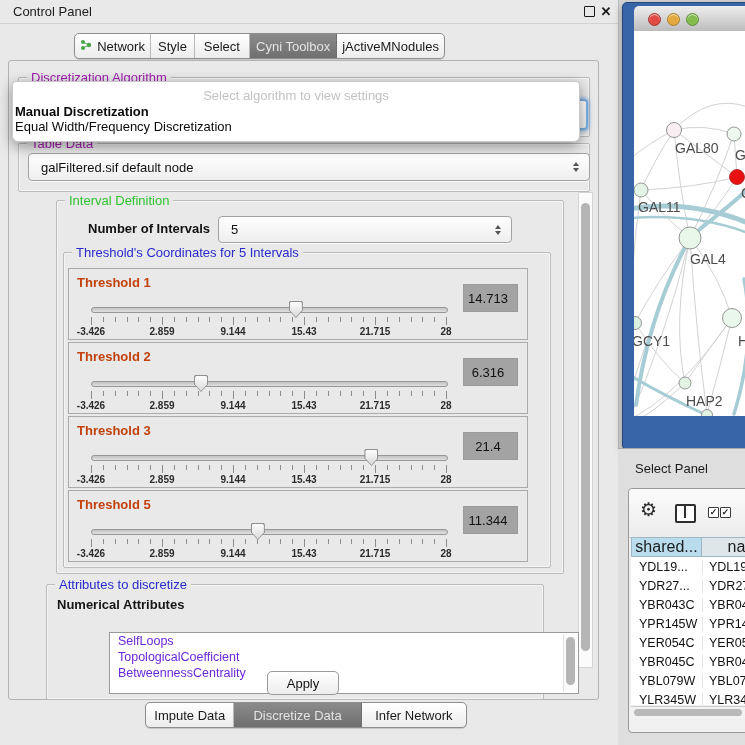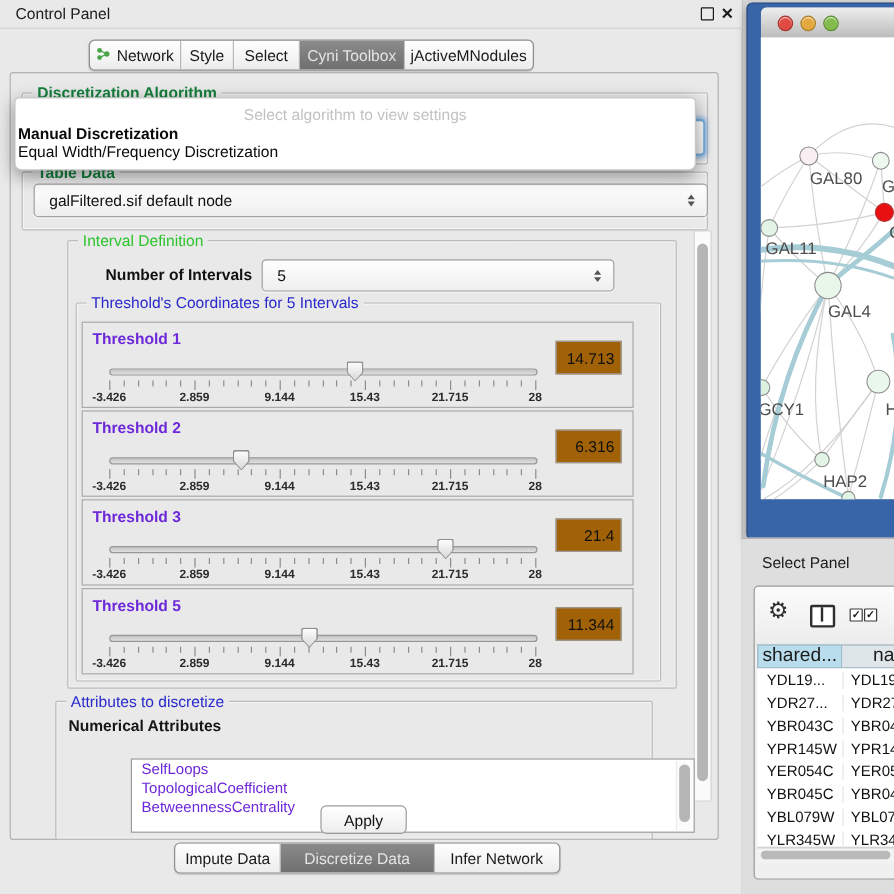--- a/index.html
+++ b/index.html
@@ -26,21 +26,21 @@
   #top-tabs{left:74px;top:33px;width:369px;}
   #bottom-tabs{left:145px;top:702px;width:320px;}
   .net-icon{margin-right:5px;display:inline-block;}
 
   
   #tab-panel{left:8px;top:60px;width:589px;height:638px;border:1px solid #b2b2b2;border-radius:3px;background:#e9e9e9;}
 
   
   .groupbox{position:absolute;border:1px solid #bcbcbc;border-radius:2px;box-shadow:inset 0 0 0 1px #f4f4f4;}
   .gb-title{position:absolute;top:-8px;left:8px;background:#e9e9e9;padding:0 4px;font-size:13px;white-space:nowrap;}
-  .gb-black{font-weight:bold;color:#15803d;}
+  .gb-black{font-weight:normal;color:#a21caf;}
   .gb-green{color:#2dc42d;}
   .gb-blue{color:#2929cc;}
 
   
   .combo{position:absolute;background:linear-gradient(#ffffff,#eeeeee);border:1px solid #a2a2a2;border-radius:4px;
          display:flex;align-items:center;font-size:13px;color:#111;box-shadow:0 1px 0 rgba(255,255,255,.7);cursor:default;}
   .combo .val{padding-left:12px;flex:1;white-space:nowrap;overflow:hidden;}
   .stepper{width:14px;display:flex;flex-direction:column;align-items:center;justify-content:center;gap:2px;margin-right:6px;}
   .arr-up{width:0;height:0;border-left:3.5px solid transparent;border-right:3.5px solid transparent;border-bottom:4.5px solid #555;}
   .arr-dn{width:0;height:0;border-left:3.5px solid transparent;border-right:3.5px solid transparent;border-top:4.5px solid #555;}
@@ -56,32 +56,32 @@
 
   
   #scroll-area{left:14px;top:190px;width:580px;height:478px;}
   .vscroll{position:absolute;background:#fbfbfb;border:1px solid #d4d4d4;border-radius:1px;}
   .vthumb{position:absolute;left:2px;width:9px;background:#b5b5b5;border-radius:5px;}
   #main-vscroll{left:564px;top:2px;width:13px;height:474px;}
   #main-vscroll .vthumb{top:10px;height:448px;}
 
   
   .tpanel{position:absolute;left:68px;width:458px;height:70px;border:1px solid #ababab;background:#e9e9e9;}
-  .tlabel{position:absolute;left:8px;top:6px;font-size:13px;font-weight:bold;color:#6d28d9;}
+  .tlabel{position:absolute;left:8px;top:6px;font-size:13px;font-weight:bold;color:#c2410c;}
   .track{position:absolute;left:22px;top:38px;width:355px;height:4px;background:linear-gradient(#c3c3c3,#e0e0e0);
          border:1px solid #979797;border-radius:3px;}
   .tick{position:absolute;width:1px;background:#8c8c8c;top:48px;height:5px;}
   .tick.major{height:8px;}
   .ticklab{position:absolute;top:57px;width:44px;margin-left:-22px;text-align:center;font-size:10px;font-weight:bold;color:#2b2b2b;}
   .thumb-o{position:absolute;top:32px;width:14px;height:17px;background:#8f8f8f;
            clip-path:polygon(8% 0,92% 0,100% 8%,100% 55%,50% 100%,0 55%,0 8%);}
   .thumb-i{position:absolute;left:1px;top:1px;width:12px;height:15px;background:linear-gradient(#fdfdfd,#d9d9d9);
            clip-path:polygon(8% 0,92% 0,100% 8%,100% 55%,50% 100%,0 55%,0 8%);}
-  .tvalue{position:absolute;left:394px;top:15px;width:55px;height:28px;border:1px solid #9a9a9a;background:#a16207;
-          font-family:"Liberation Sans",sans-serif;font-size:13px;text-align:right;padding:0 5px 0 0;box-sizing:border-box;color:#111;}
+  .tvalue{position:absolute;left:394px;top:15px;width:55px;height:28px;border:1px solid #9a9a9a;background:#a3a3a3;
+          font-family:"Liberation Sans",sans-serif;font-size:13px;text-align:center;padding:0 5px 0 0;box-sizing:border-box;color:#111;}
 
   
   #attr-list{position:absolute;left:62px;top:47px;width:468px;height:60px;background:#fff;border:1px solid #9a9a9a;overflow:hidden;}
   .attr-item{padding:1px 0 1px 8px;font-size:12.5px;color:#6d28d9;white-space:nowrap;}
   #attr-vscroll{right:1px;top:1px;width:13px;height:58px;border:none;border-left:1px solid #e0e0e0;}
   #attr-vscroll .vthumb{top:3px;height:48px;}
 
   #apply-btn{left:267px;top:671px;width:70px;height:22px;background:linear-gradient(#ffffff,#ededed);
              border:1px solid #9a9a9a;border-radius:5px;font-size:13px;font-family:"Liberation Sans",sans-serif;
              color:#111;display:flex;align-items:center;justify-content:center;}

